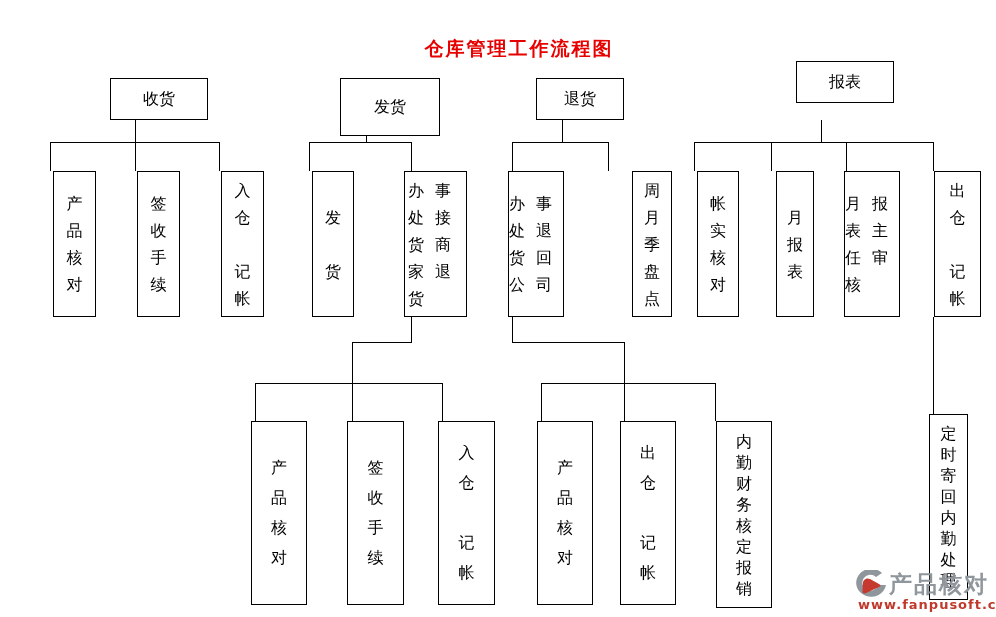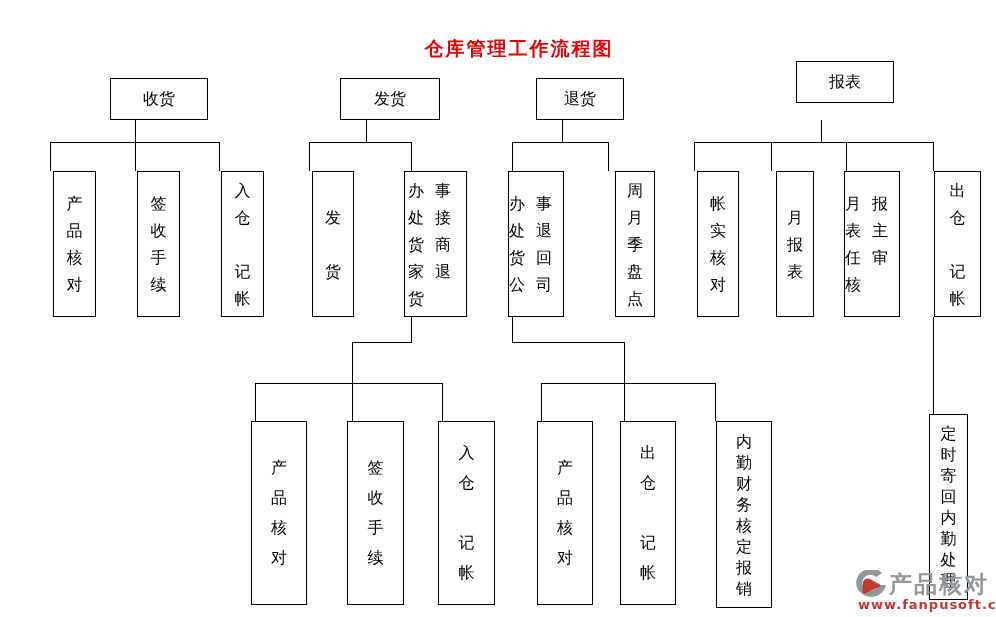--- a/index.html
+++ b/index.html
@@ -50,21 +50,21 @@
          M562 120V142 M512 171V142H608V171
          M821 120V142 M694 171V142H933V171 M771 142V171 M846 142V171
          M411 317V342H352V383 M255 421V383H442V421 M352 383V421
          M512 317V342H624V383 M541 421V383H715V421 M624 383V421
          M933 317V414"></path>
   </svg>
 
   <div class="node" style="left:86px;top:78px;width:98px;height:42px">
       <span class="txt">收货</span>
     </div>
-  <div class="node" style="left:316px;top:78px;width:100px;height:42px">
+  <div class="node" style="left:316px;top:78px;width:100px;height:58px">
       <span class="txt">发货</span>
     </div>
   <div class="node" style="left:512px;top:78px;width:88px;height:42px">
       <span class="txt">退货</span>
     </div>
   <div class="node" style="left:772px;top:61px;width:98px;height:42px">
       <span class="txt">报表</span>
     </div>
 
   <div class="node v1" style="left:29px;top:171px;width:43px;height:146px">
@@ -84,21 +84,21 @@
 
 货</span>
     </div>
   <div class="node v2" style="left:380px;top:171px;width:63px;height:146px">
       <span class="txt">办事处接货商家退货</span>
     </div>
 
   <div class="node v2" style="left:484px;top:171px;width:56px;height:146px">
       <span class="txt">办事处退货回公司</span>
     </div>
-  <div class="node v1" style="left:591px;top:171px;width:40px;height:146px">
+  <div class="node v1" style="left:608px;top:171px;width:40px;height:146px">
       <span class="txt">周月季盘点</span>
     </div>
 
   <div class="node v1" style="left:673px;top:171px;width:42px;height:146px">
       <span class="txt">帐实核对</span>
     </div>
   <div class="node v1" style="left:752px;top:171px;width:38px;height:146px">
       <span class="txt">月报表</span>
     </div>
   <div class="node v2" style="left:820px;top:171px;width:56px;height:146px">

